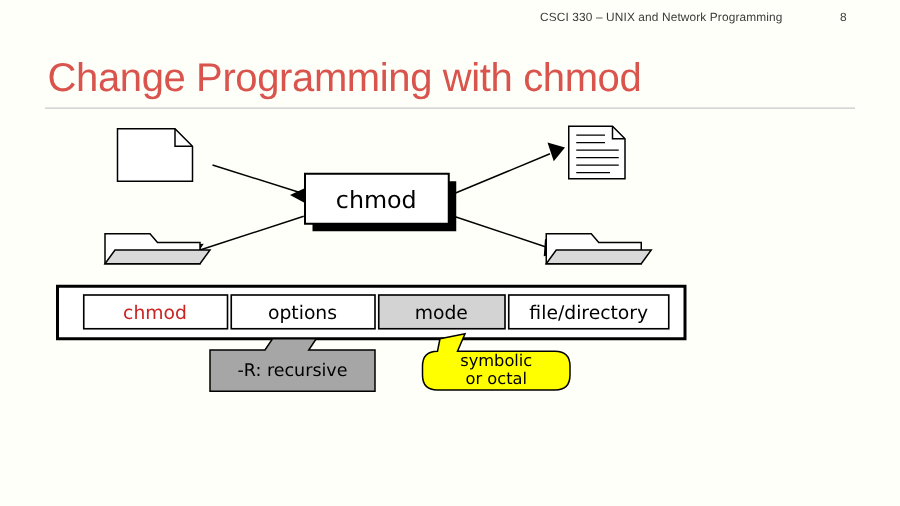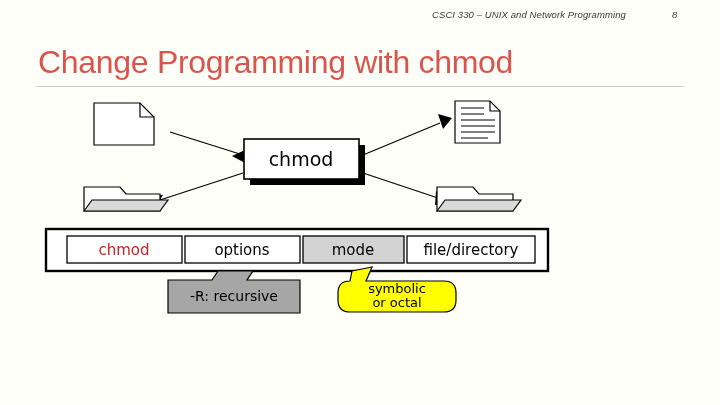--- a/index.html
+++ b/index.html
@@ -15,21 +15,20 @@
     position: relative;
   }
 
   
   .slide-header {
     position: absolute;
     top: 6px;
     left: 0;
     width: 720px;
     height: 18px;
-    font-style: italic;
   }
   .header-title {
     position: absolute;
     left: 432px;
     top: 3px;
     font-size: 9.5px;
     color: #3a3a3a;
     white-space: nowrap;
     letter-spacing: 0.1px;
   }

